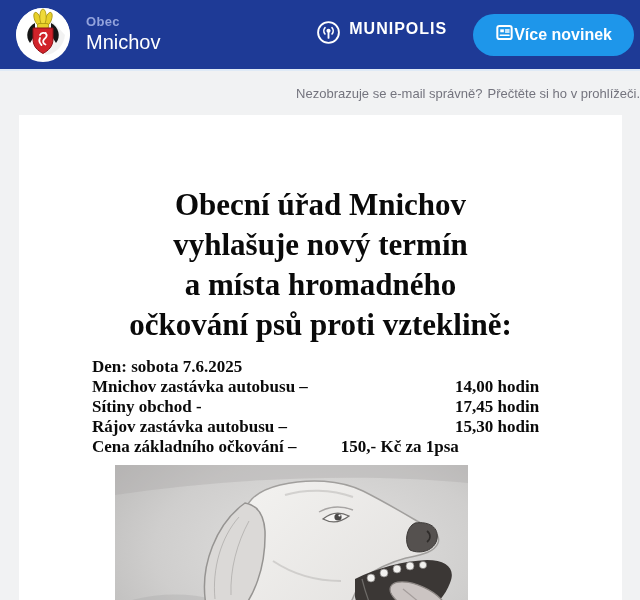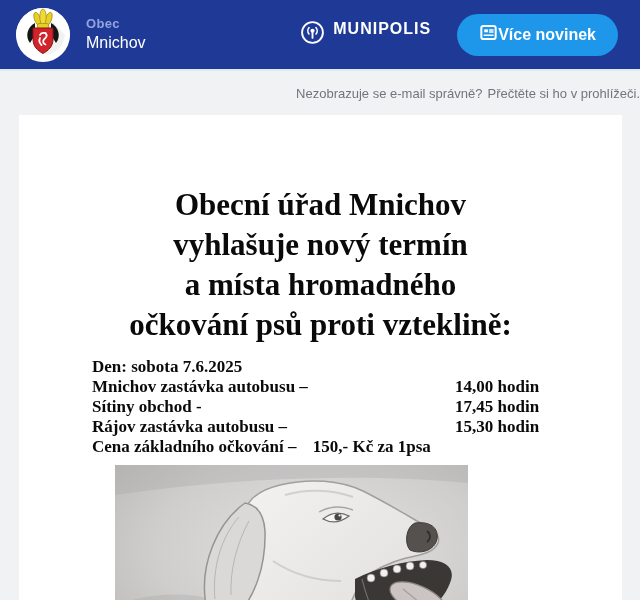--- a/index.html
+++ b/index.html
@@ -8,47 +8,47 @@
     --muted_text:#74747e; --heading_text:#0a0a0a;
     --shield_red:#d1232a; --crest_gold:#e8d02a;
   }
   *{box-sizing:border-box;margin:0;padding:0}
   html,body{width:640px;height:600px;overflow:hidden}
   body{font-family:"Liberation Sans",sans-serif;background:var(--page_bg)}
   .page{position:relative;width:640px;height:600px;overflow:hidden;background:var(--page_bg)}
 
   
   .header{height:71px;background:var(--header_bg);display:flex;align-items:center;
-          padding:0 22px 0 16px;border-bottom:2px solid var(--header_edge)}
+          padding:0 6px 0 16px;border-bottom:2px solid var(--header_edge)}
   .logo-circle{width:54px;height:54px;border-radius:50%;background:#fff;flex:0 0 auto;
                display:flex;align-items:center;justify-content:center;overflow:hidden}
   .org-names{margin-left:16px;display:flex;flex-direction:column;line-height:1.15}
   .org-label{font-size:13px;font-weight:bold;color:var(--obec_label);letter-spacing:.3px}
-  .org-name{font-size:16px;color:#fff;margin-top:2px}
+  .org-name{font-size:20px;color:#fff;margin-top:2px}
   .brand-group{margin-left:auto;display:flex;gap:8px}
   .brand-name{font-size:16px;font-weight:bold;color:#fff;letter-spacing:1px}
   .news-button{margin-left:26px;height:42px;padding:0 22px;border:none;border-radius:21px;
                background:var(--button_bg);color:#fff;font-family:"Liberation Sans",sans-serif;
                font-size:16px;font-weight:bold;display:flex;align-items:center;cursor:pointer}
 
   
   .strip{height:44px;display:flex;align-items:center;justify-content:flex-end;
          font-size:13px;color:var(--muted_text)}
   .strip a{color:var(--muted_text);margin-left:5px;cursor:pointer}
 
   
   .card{position:absolute;left:19px;top:115px;width:603px;height:485px;
         background:var(--card_bg);overflow:hidden}
   .headline{margin-top:70px;text-align:center;font-family:"Liberation Serif",serif;
             font-weight:bold;font-size:31px;line-height:40px;color:var(--heading_text)}
   .details{margin:12px 0 0 73px;font-family:"Liberation Serif",serif;font-weight:bold;
            font-size:17px;line-height:20px;color:#0a0a0a}
   .detail-row{position:relative;height:20px;white-space:nowrap}
   .detail-time{position:absolute;left:363px;top:0}
-  .price-value{margin-left:12px}
+  .price-value{margin-left:40px}
   .dog-figure{margin:8px 0 0 96px;width:353px;height:200px;line-height:0}
 </style>
 </head>
 <body>
 
 <div class="page">
 
   <div class="header">
 
     <div class="logo-circle">

